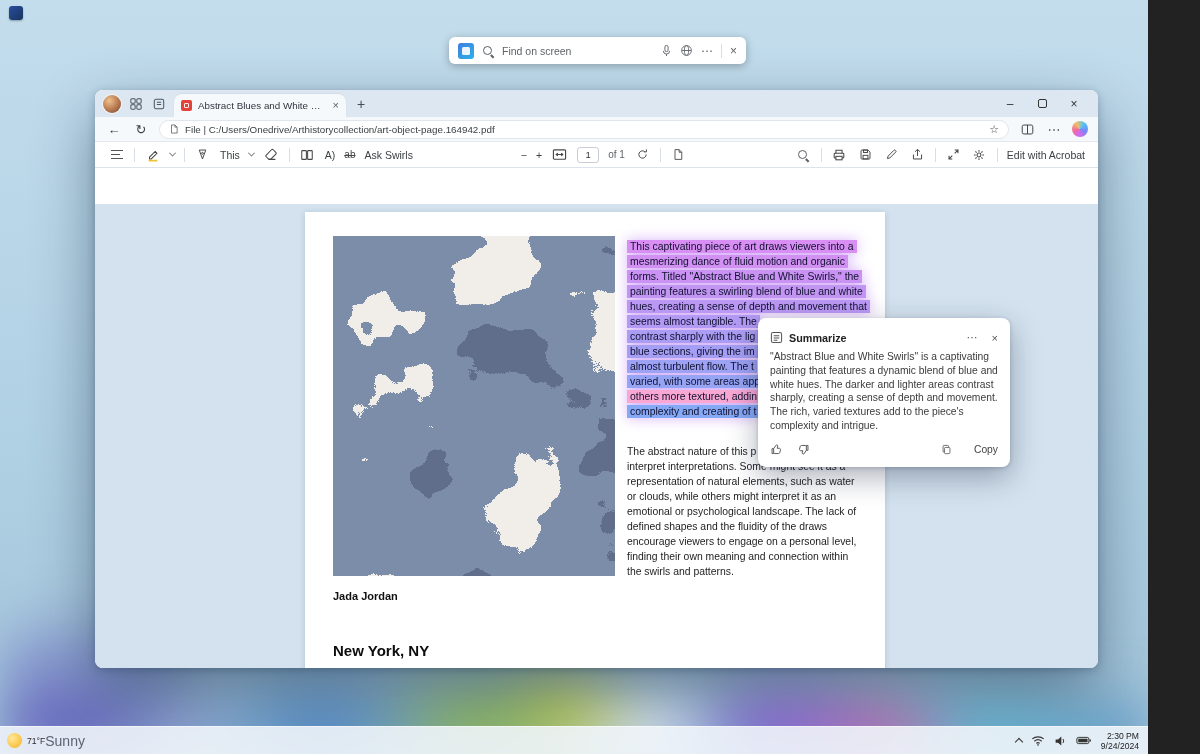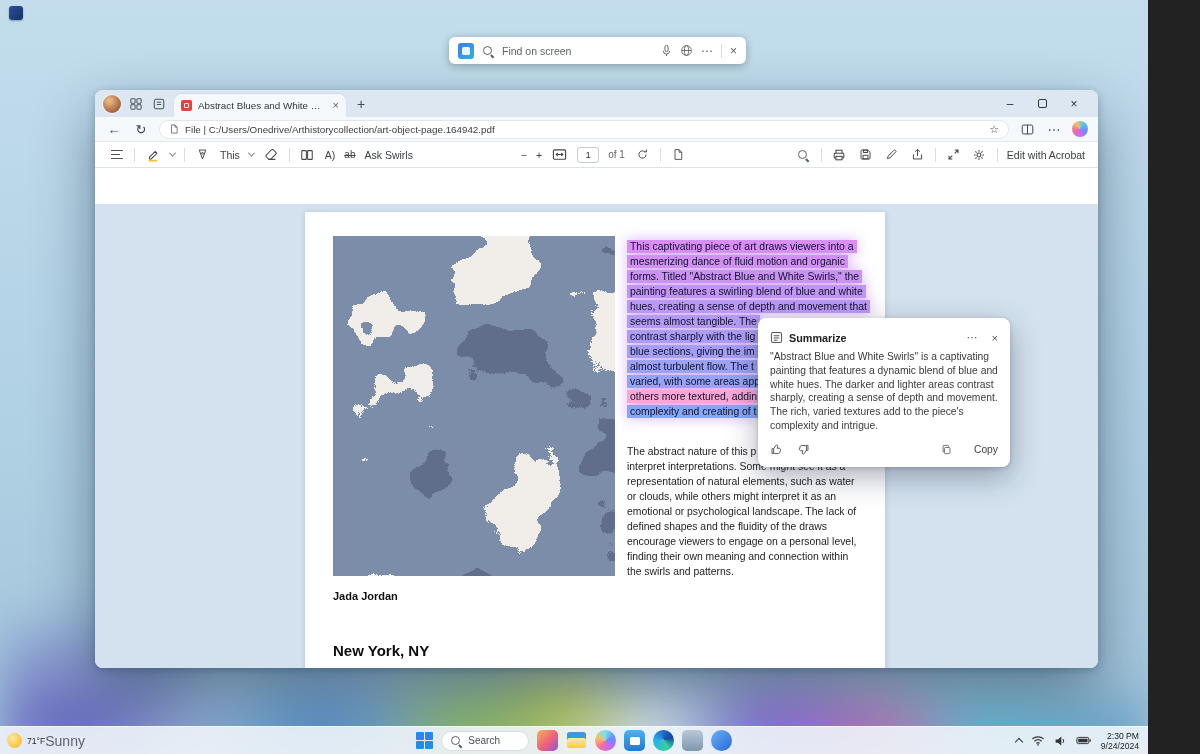--- a/index.html
+++ b/index.html
@@ -447,42 +447,20 @@
   </div>
 
   <div id="taskbar">
     <div class="weather">
       <span class="sun"></span>
       <span class="wtxt">
         <span class="wtemp">71°F</span>
         <span class="wcond">Sunny</span>
       </span>
     </div>
-    <div class="tb-center">
-      <span class="winlogo">
-          <i></i>
-          <i></i>
-          <i></i>
-          <i></i>
-        </span>
-      <span class="tb-search">
-        <span class="mag"></span>
-        <span>Search</span>
-      </span>
-      <span class="appicon ic-photos"></span>
-      <span class="appicon folder">
-          <span class="fback"></span>
-          <span class="ffront"></span>
-        </span>
-      <span class="appicon ic-copilot"></span>
-      <span class="appicon ic-store"></span>
-      <span class="appicon ic-edge"></span>
-      <span class="appicon ic-gray"></span>
-      <span class="appicon ic-blue"></span>
-    </div>
     <div class="tray">
       <span class="chevup"></span>
       <span style="display:grid;place-items:center">
         <svg width="14" height="11" viewBox="0 0 16 12" fill="none" stroke="#333" stroke-width="1.3">
           <path d="M1.5 4.2a10 10 0 0 1 13 0"></path>
             <path d="M3.8 6.8a6.5 6.5 0 0 1 8.4 0"></path>
             <path d="M6.1 9.3a3 3 0 0 1 3.8 0"></path>
           <circle cx="8" cy="11" r=".9" fill="#333" stroke="none"></circle>
         </svg>
       </span>

